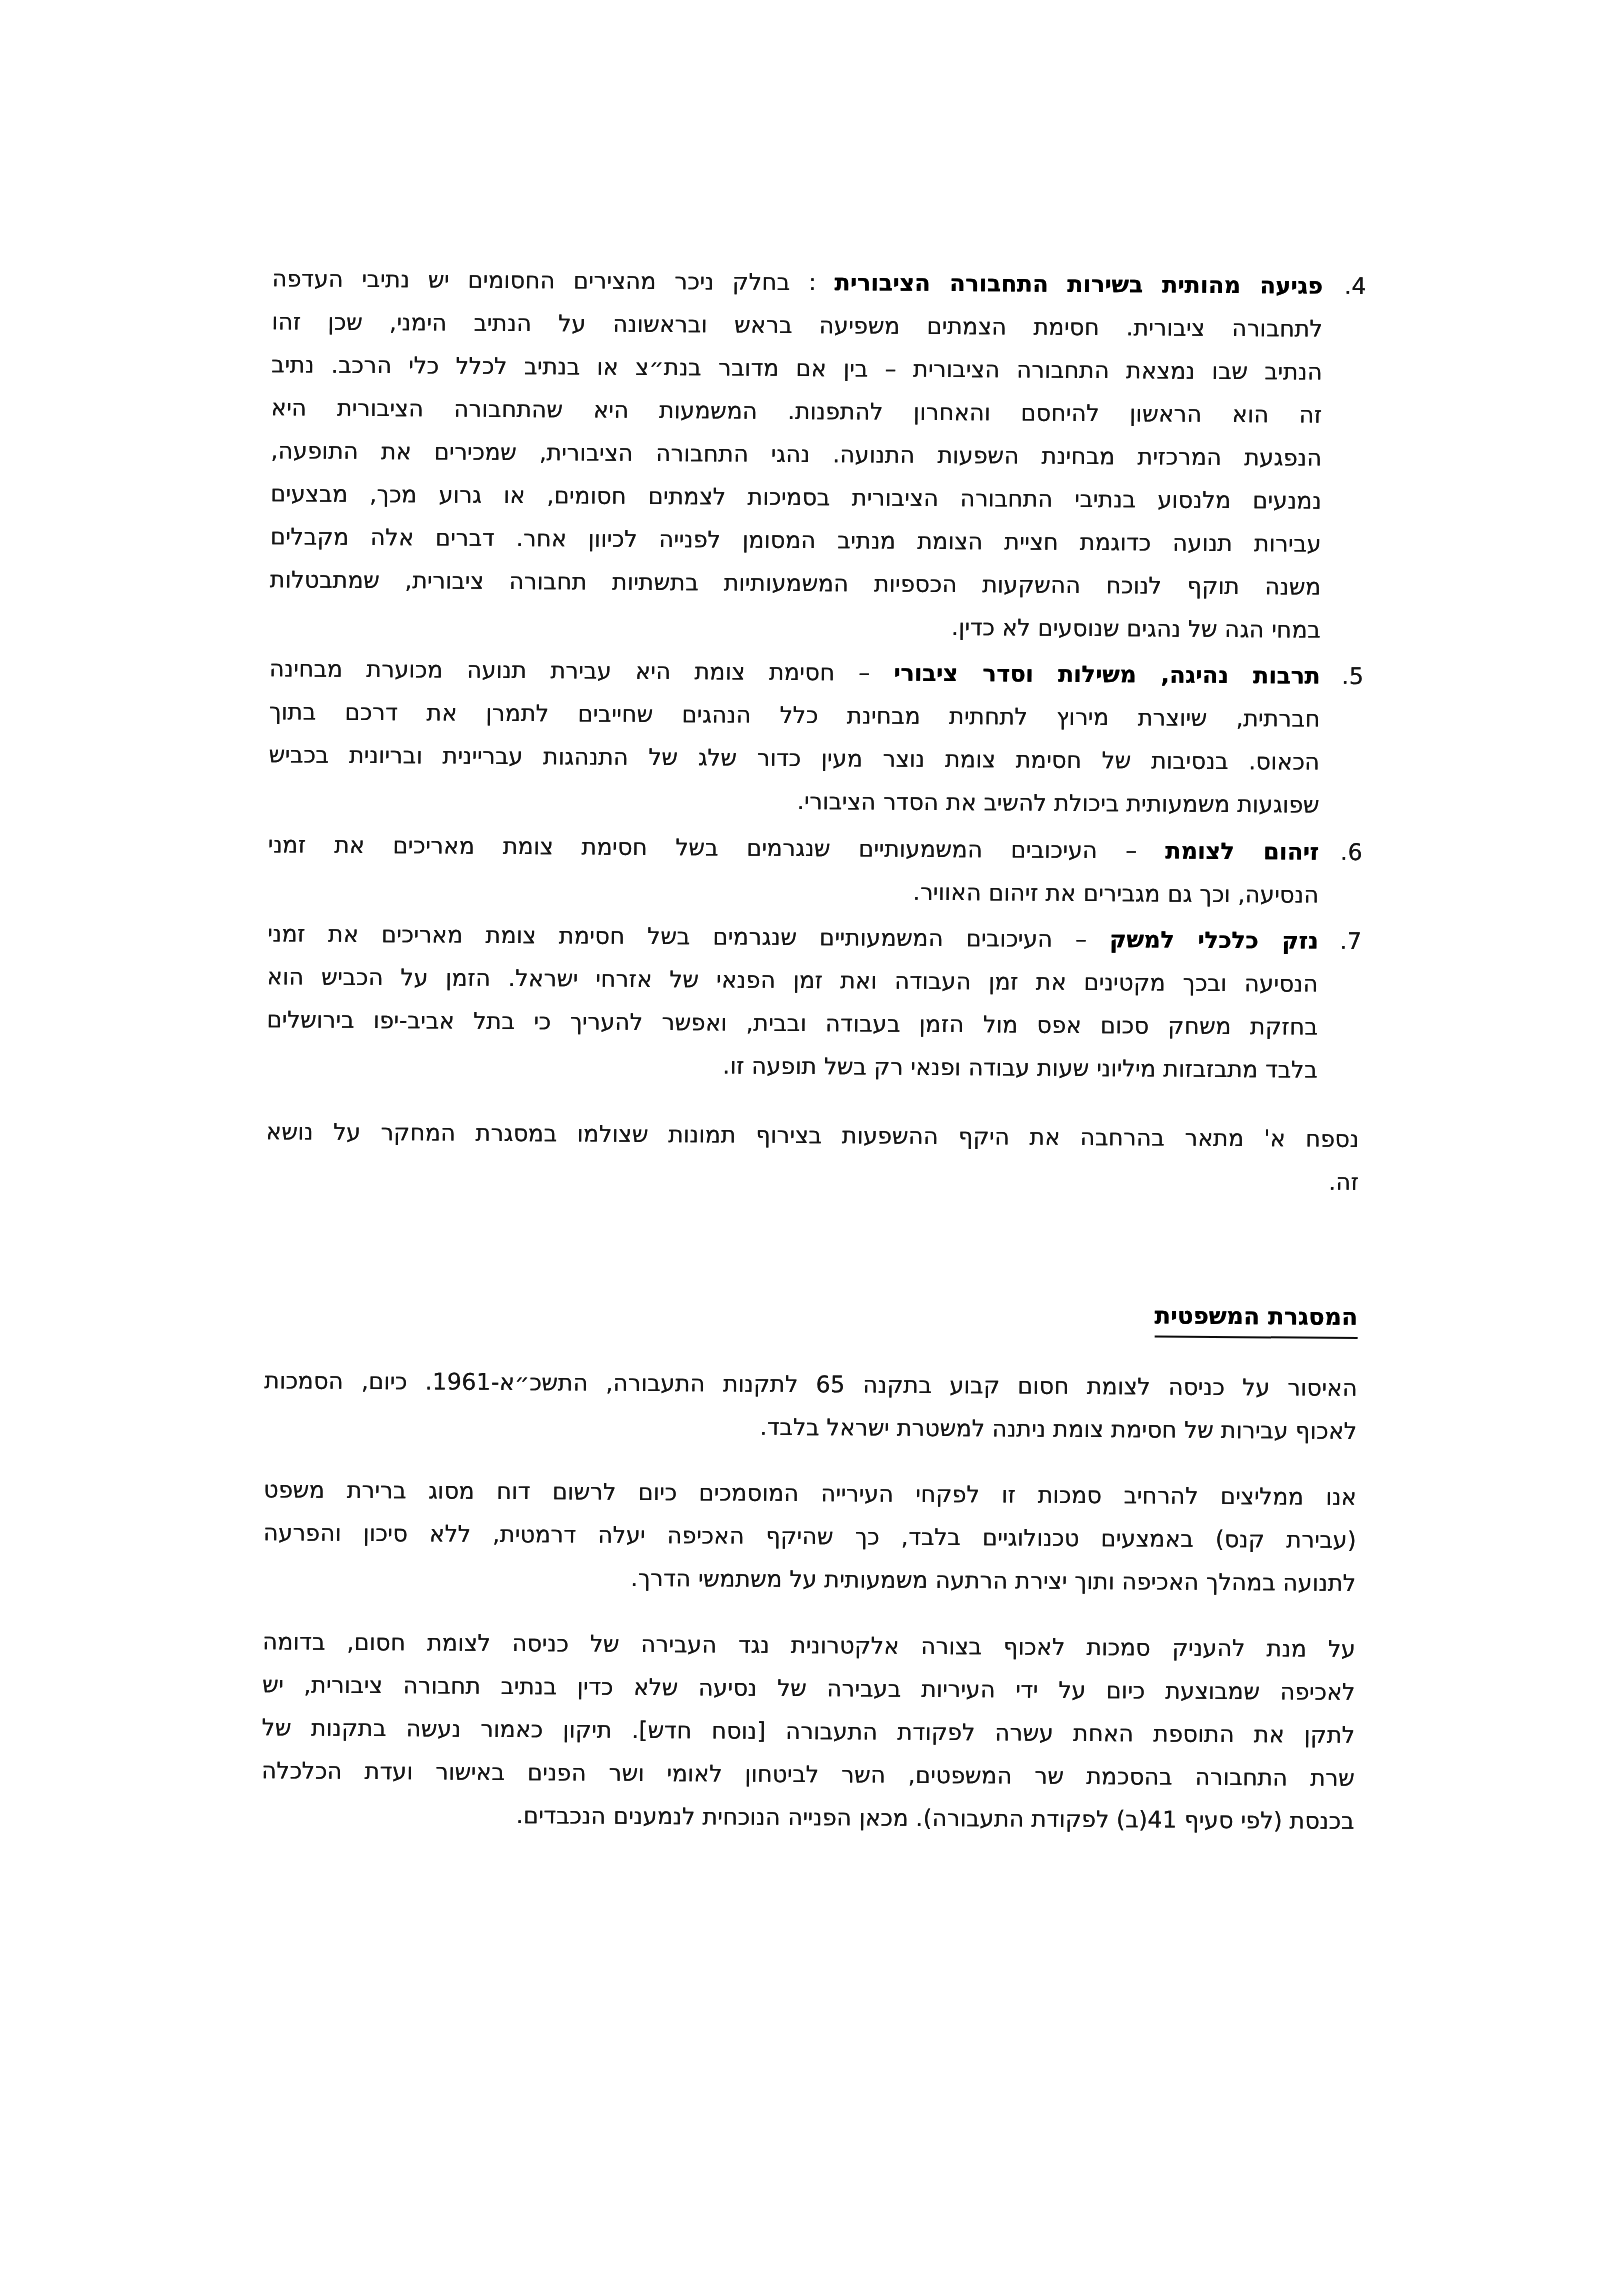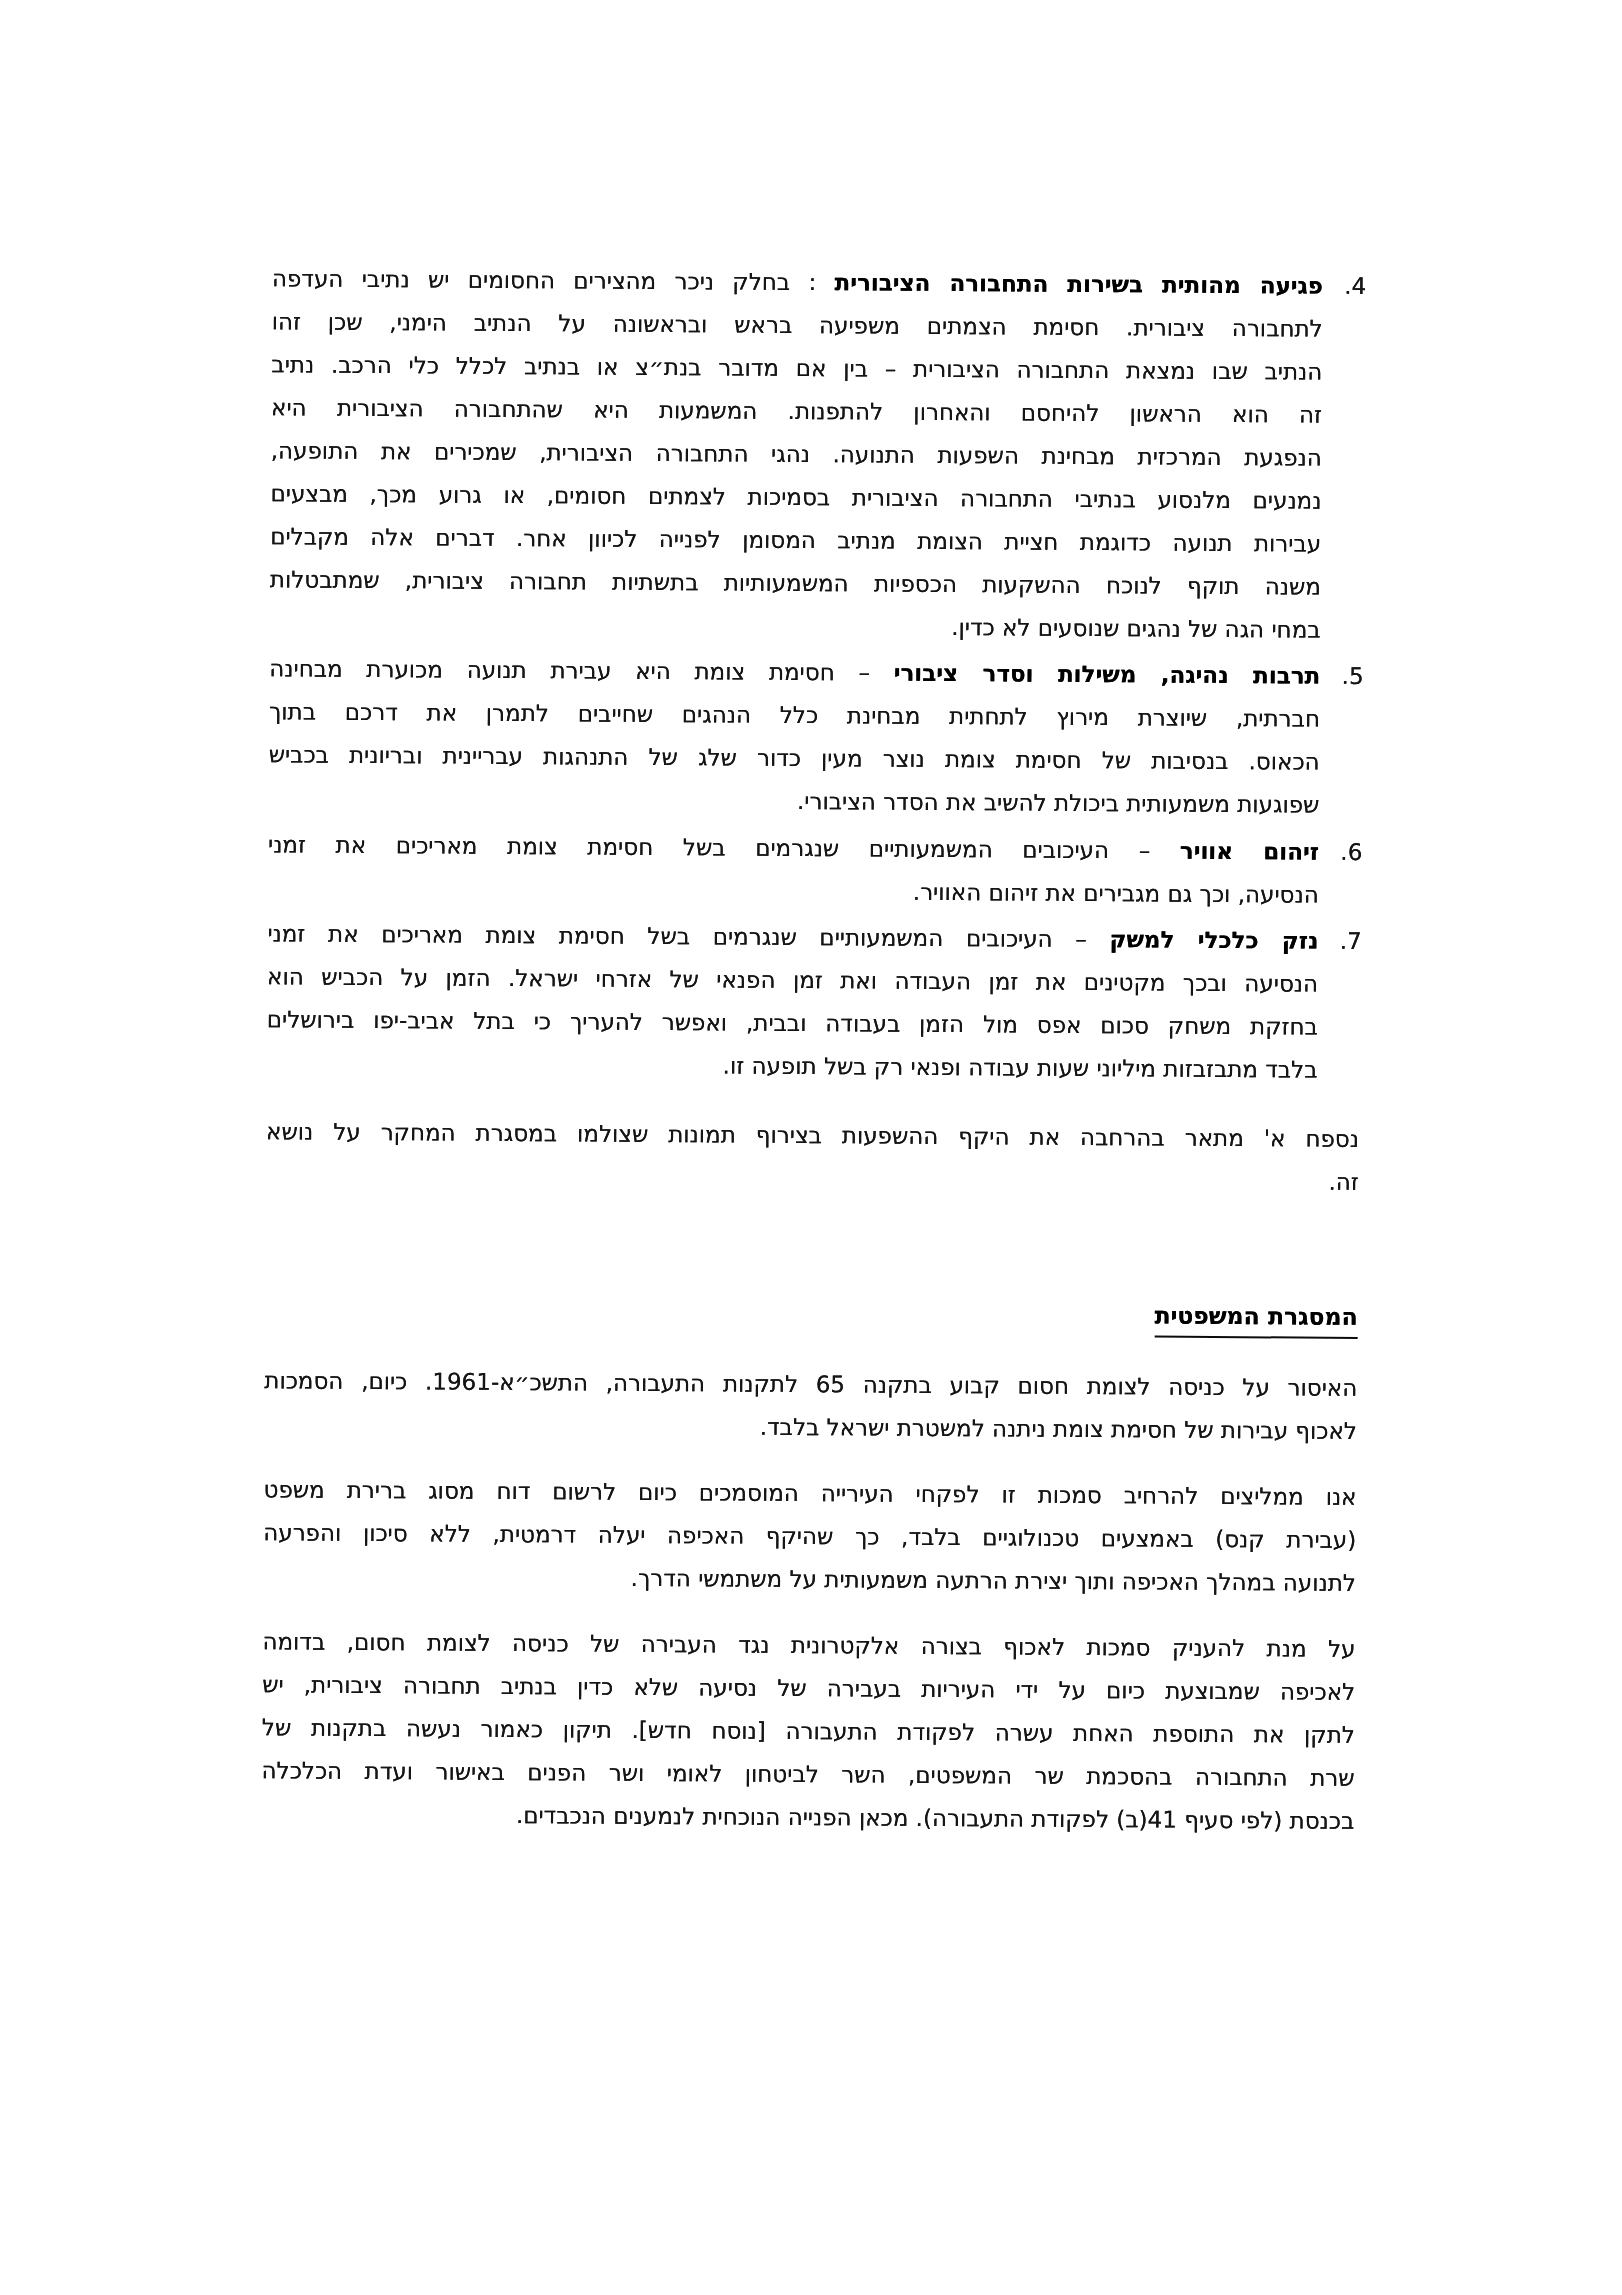--- a/index.html
+++ b/index.html
@@ -69,21 +69,21 @@
         </div>
         <div class="list-item">
           <span class="num">5.</span>
           <div class="pline"><span class="bold">תרבות נהיגה, משילות וסדר ציבורי</span><span> – חסימת צומת היא עבירת תנועה מכוערת מבחינה</span></div>
           <div class="pline">חברתית, שיוצרת מירוץ לתחתית מבחינת כלל הנהגים שחייבים לתמרן את דרכם בתוך</div>
           <div class="pline">הכאוס. בנסיבות של חסימת צומת נוצר מעין כדור שלג של התנהגות עבריינית ובריונית בכביש</div>
           <div class="pline last">שפוגעות משמעותית ביכולת להשיב את הסדר הציבורי.</div>
         </div>
         <div class="list-item">
           <span class="num">6.</span>
-          <div class="pline"><span class="bold">זיהום אוויר</span><span> – העיכובים המשמעותיים שנגרמים בשל חסימת צומת מאריכים את זמני</span></div>
+          <div class="pline"><span class="bold">זיהום לצומת</span><span> – העיכובים המשמעותיים שנגרמים בשל חסימת צומת מאריכים את זמני</span></div>
           <div class="pline last">הנסיעה, וכך גם מגבירים את זיהום האוויר.</div>
         </div>
         <div class="list-item">
           <span class="num">7.</span>
           <div class="pline"><span class="bold">נזק כלכלי למשק</span><span> – העיכובים המשמעותיים שנגרמים בשל חסימת צומת מאריכים את זמני</span></div>
           <div class="pline">הנסיעה ובכך מקטינים את זמן העבודה ואת זמן הפנאי של אזרחי ישראל. הזמן על הכביש הוא</div>
           <div class="pline">בחזקת משחק סכום אפס מול הזמן בעבודה ובבית, ואפשר להעריך כי בתל אביב-יפו בירושלים</div>
           <div class="pline last">בלבד מתבזבזות מיליוני שעות עבודה ופנאי רק בשל תופעה זו.</div>
         </div>
       </div>

